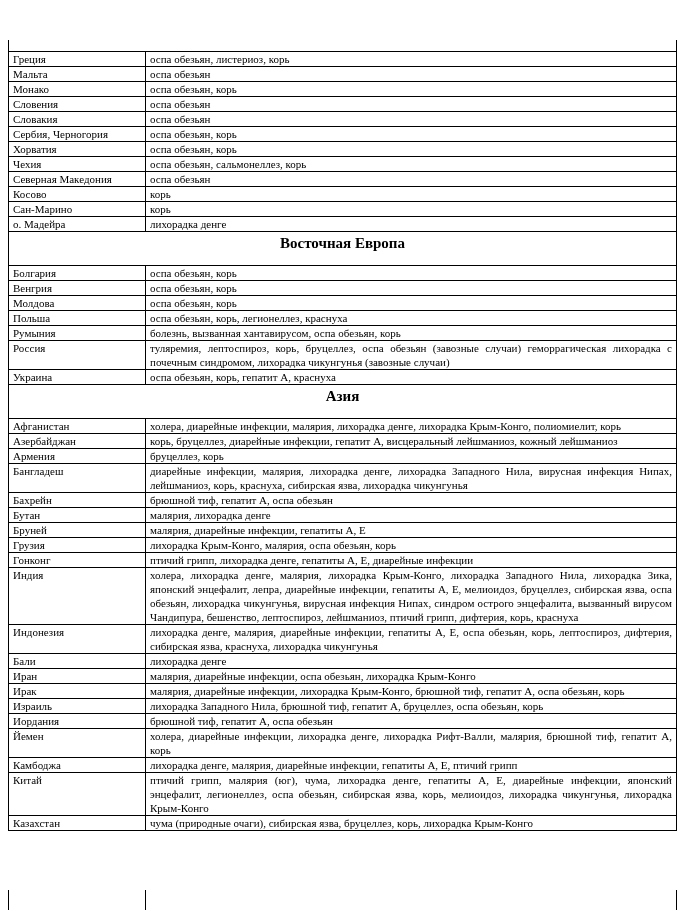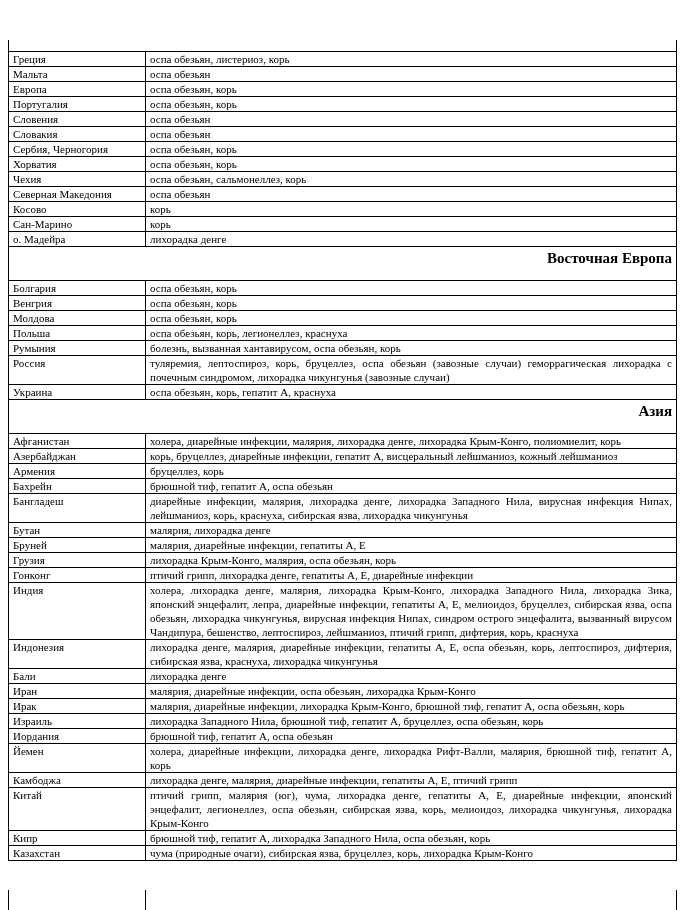--- a/index.html
+++ b/index.html
@@ -53,21 +53,21 @@
     text-align: justify;
     padding-left: 6px;
     padding-right: 5px;
     font-family: Liberation Serif, serif;
   }
   tr.section-row td {
     font-weight: bold;
     font-size: 15px;
     line-height: 19px;
     padding: 2px 4px 12px 4px;
-    text-align: right;
+    text-align: center;
     white-space: nowrap;
   }
   
   .stub-bottom {
     position: relative;
     width: 667px;
     height: 30px;
     border-left: 1px solid #000;
     border-right: 1px solid #000;
   }
@@ -93,25 +93,21 @@
     <tbody>
         <tr>
           <td class="country-cell">Греция</td>
           <td class="diseases-cell">оспа обезьян, листериоз, корь</td>
         </tr>
         <tr>
           <td class="country-cell">Мальта</td>
           <td class="diseases-cell">оспа обезьян</td>
         </tr>
         <tr>
-          <td class="country-cell">Европа</td>
-          <td class="diseases-cell">оспа обезьян, корь</td>
-        </tr>
-        <tr>
-          <td class="country-cell">Португалия</td>
+          <td class="country-cell">Монако</td>
           <td class="diseases-cell">оспа обезьян, корь</td>
         </tr>
         <tr>
           <td class="country-cell">Словения</td>
           <td class="diseases-cell">оспа обезьян</td>
         </tr>
         <tr>
           <td class="country-cell">Словакия</td>
           <td class="diseases-cell">оспа обезьян</td>
         </tr>
@@ -183,28 +179,28 @@
         </tr>
         <tr>
           <td class="country-cell">Азербайджан</td>
           <td class="diseases-cell">корь, бруцеллез, диарейные инфекции, гепатит А, висцеральный лейшманиоз, кожный лейшманиоз</td>
         </tr>
         <tr>
           <td class="country-cell">Армения</td>
           <td class="diseases-cell">бруцеллез, корь</td>
         </tr>
         <tr>
+          <td class="country-cell">Бангладеш</td>
+          <td class="diseases-cell">диарейные инфекции, малярия, лихорадка денге, лихорадка Западного Нила, вирусная инфекция Нипах, лейшманиоз, корь, краснуха, сибирская язва, лихорадка чикунгунья</td>
+        </tr>
+        <tr>
           <td class="country-cell">Бахрейн</td>
           <td class="diseases-cell">брюшной тиф, гепатит А, оспа обезьян</td>
         </tr>
         <tr>
-          <td class="country-cell">Бангладеш</td>
-          <td class="diseases-cell">диарейные инфекции, малярия, лихорадка денге, лихорадка Западного Нила, вирусная инфекция Нипах, лейшманиоз, корь, краснуха, сибирская язва, лихорадка чикунгунья</td>
-        </tr>
-        <tr>
           <td class="country-cell">Бутан</td>
           <td class="diseases-cell">малярия, лихорадка денге</td>
         </tr>
         <tr>
           <td class="country-cell">Бруней</td>
           <td class="diseases-cell">малярия, диарейные инфекции, гепатиты А, Е</td>
         </tr>
         <tr>
           <td class="country-cell">Грузия</td>
           <td class="diseases-cell">лихорадка Крым-Конго, малярия, оспа обезьян, корь</td>
@@ -245,24 +241,20 @@
           <td class="country-cell">Йемен</td>
           <td class="diseases-cell">холера, диарейные инфекции, лихорадка денге, лихорадка Рифт-Валли, малярия, брюшной тиф, гепатит А, корь</td>
         </tr>
         <tr>
           <td class="country-cell">Камбоджа</td>
           <td class="diseases-cell">лихорадка денге, малярия, диарейные инфекции, гепатиты А, Е, птичий грипп</td>
         </tr>
         <tr>
           <td class="country-cell">Китай</td>
           <td class="diseases-cell">птичий грипп, малярия (юг), чума, лихорадка денге, гепатиты А, Е, диарейные инфекции, японский энцефалит, легионеллез, оспа обезьян, сибирская язва, корь, мелиоидоз, лихорадка чикунгунья, лихорадка Крым-Конго</td>
-        </tr>
-        <tr>
-          <td class="country-cell">Кипр</td>
-          <td class="diseases-cell">брюшной тиф, гепатит А, лихорадка Западного Нила, оспа обезьян, корь</td>
         </tr>
         <tr>
           <td class="country-cell">Казахстан</td>
           <td class="diseases-cell">чума (природные очаги), сибирская язва, бруцеллез, корь, лихорадка Крым-Конго</td>
         </tr>
       </tbody>
   </table>
   <div class="stub-bottom" id="stub-bottom" style="position: absolute; left: 8px; top: 850px; height: 60px;">
     <div class="divider-stub"></div>
   </div>

